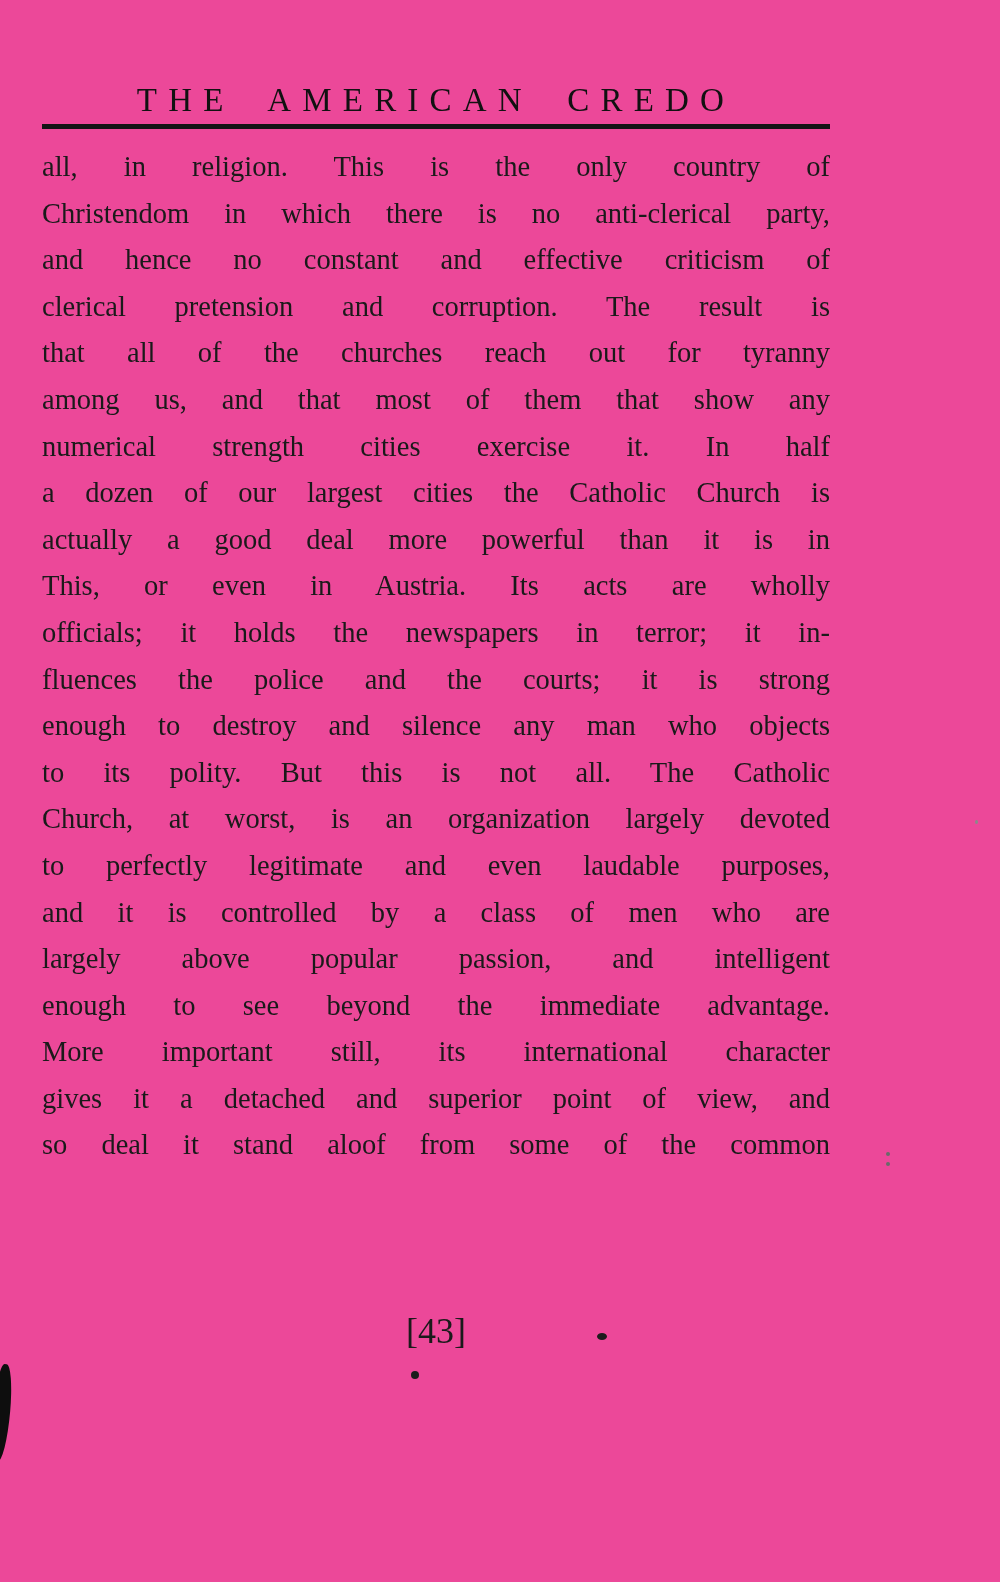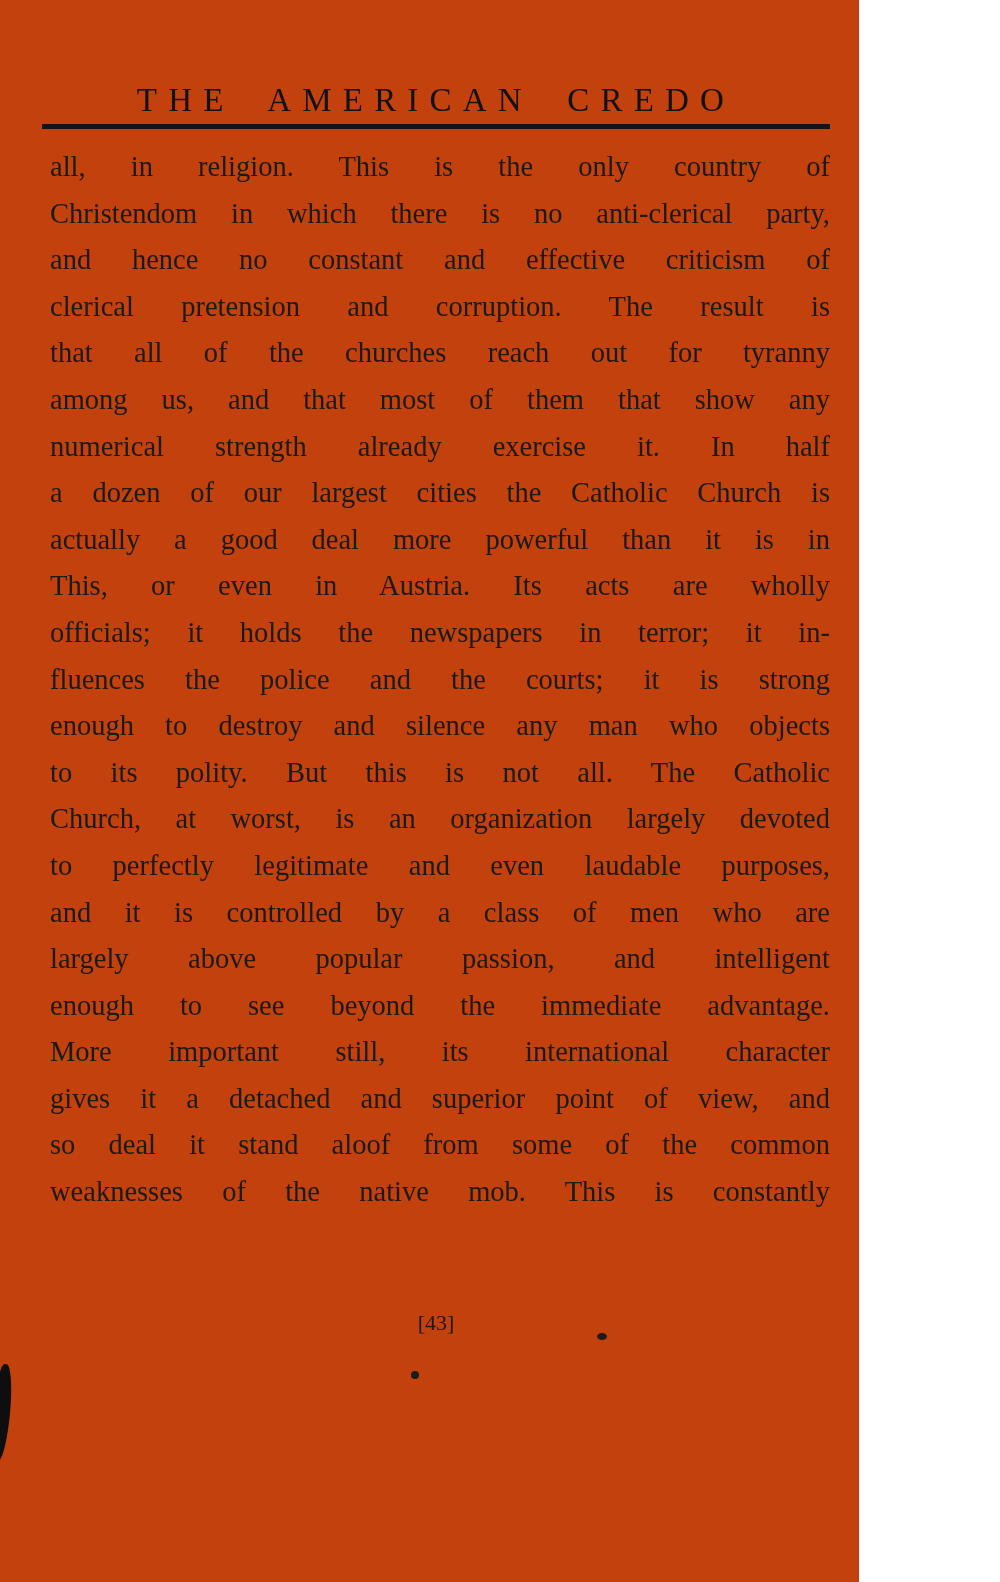--- a/index.html
+++ b/index.html
@@ -1,21 +1,21 @@
 <!DOCTYPE html>
 <html><head>
 <meta charset="utf-8">
 <style>
   * { margin: 0; padding: 0; box-sizing: border-box; }
   html, body { background: #ffffff; }
   .page {
     position: relative;
-    width: 859px;
+    width: 1000px;
     height: 1582px;
-    background: #c2410c;
+    background: #ec4899;
     color: #191919;
     font-family: "Liberation Serif", "DejaVu Serif", serif;
     overflow: hidden;
     padding-left: 16px;
   }
   .running-header {
     position: absolute;
     top: 82px;
     left: 42px;
     width: 788px;
@@ -42,29 +42,28 @@
     font-size: 28.5px;
     line-height: 46.6px;
     color: #1a1a1a;
   }
   .line {
     text-align: justify;
     text-align-last: justify;
     text-justify: inter-word;
     white-space: nowrap;
     overflow: visible;
-    margin-left: 8px;
   }
   .page-number {
     position: absolute;
     top: 1310px;
     left: 42px;
     width: 788px;
     text-align: center;
-    font-size: 22px;
+    font-size: 36px;
     color: #1a1a1a;
   }
   
   .artifact { position: absolute; background: #1c1c1c; }
   .artifact-dot-right {
     left: 597px; top: 1333px; width: 10px; height: 7px;
     border-radius: 50%;
   }
   .artifact-dot-below {
     left: 411px; top: 1371px; width: 8px; height: 8px;
@@ -95,37 +94,36 @@
 
   <div class="header-rule"></div>
 
   <div class="body-text" id="body-lines">
       <div class="line">all, in religion. This is the only country of</div>
       <div class="line">Christendom in which there is no anti-clerical party,</div>
       <div class="line">and hence no constant and effective criticism of</div>
       <div class="line">clerical pretension and corruption. The result is</div>
       <div class="line">that all of the churches reach out for tyranny</div>
       <div class="line">among us, and that most of them that show any</div>
-      <div class="line">numerical strength already exercise it. In half</div>
+      <div class="line">numerical strength cities exercise it. In half</div>
       <div class="line">a dozen of our largest cities the Catholic Church is</div>
       <div class="line">actually a good deal more powerful than it is in</div>
       <div class="line">This, or even in Austria. Its acts are wholly</div>
       <div class="line">officials; it holds the newspapers in terror; it in-</div>
       <div class="line">fluences the police and the courts; it is strong</div>
       <div class="line">enough to destroy and silence any man who objects</div>
       <div class="line">to its polity. But this is not all. The Catholic</div>
       <div class="line">Church, at worst, is an organization largely devoted</div>
       <div class="line">to perfectly legitimate and even laudable purposes,</div>
       <div class="line">and it is controlled by a class of men who are</div>
       <div class="line">largely above popular passion, and intelligent</div>
       <div class="line">enough to see beyond the immediate advantage.</div>
       <div class="line">More important still, its international character</div>
       <div class="line">gives it a detached and superior point of view, and</div>
       <div class="line">so deal it stand aloof from some of the common</div>
-      <div class="line">weaknesses of the native mob. This is constantly</div>
     </div>
 
   <div class="page-number">[43]</div>
 
   <div class="artifact artifact-dot-right"></div>
   <div class="artifact artifact-dot-below"></div>
   <div class="artifact artifact-smudge"></div>
   <div class="artifact artifact-colon"></div>
   <div class="artifact artifact-speck"></div>
 

